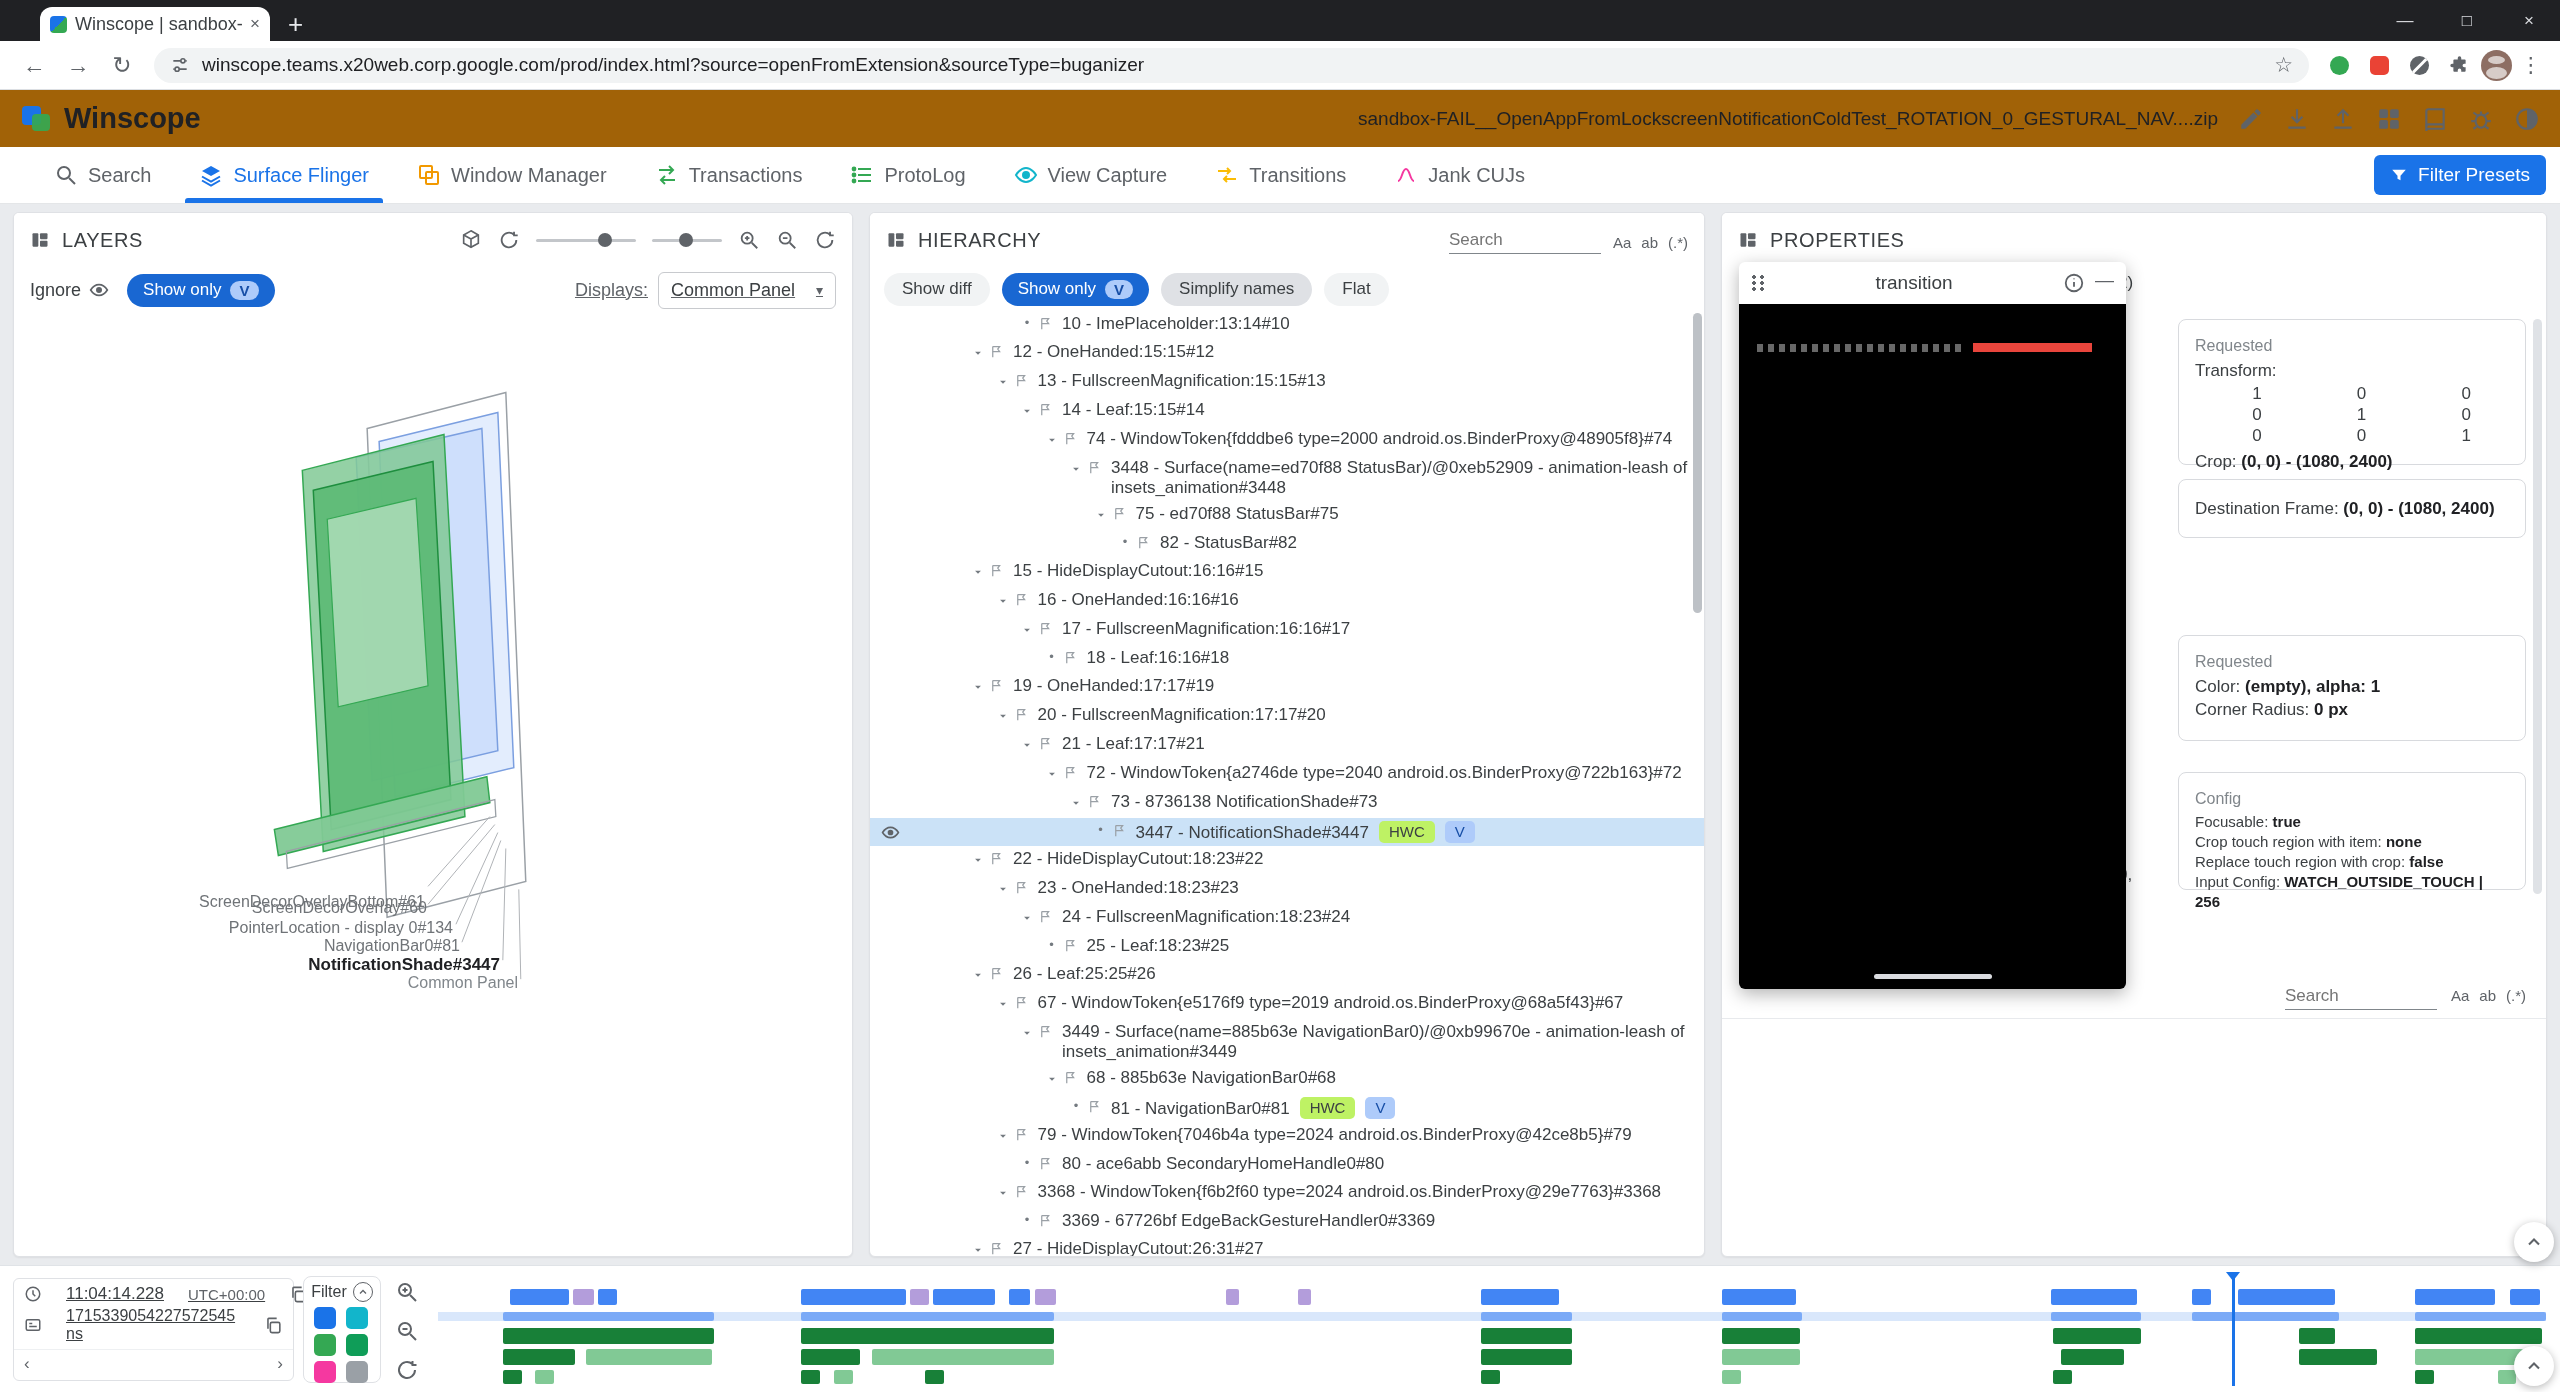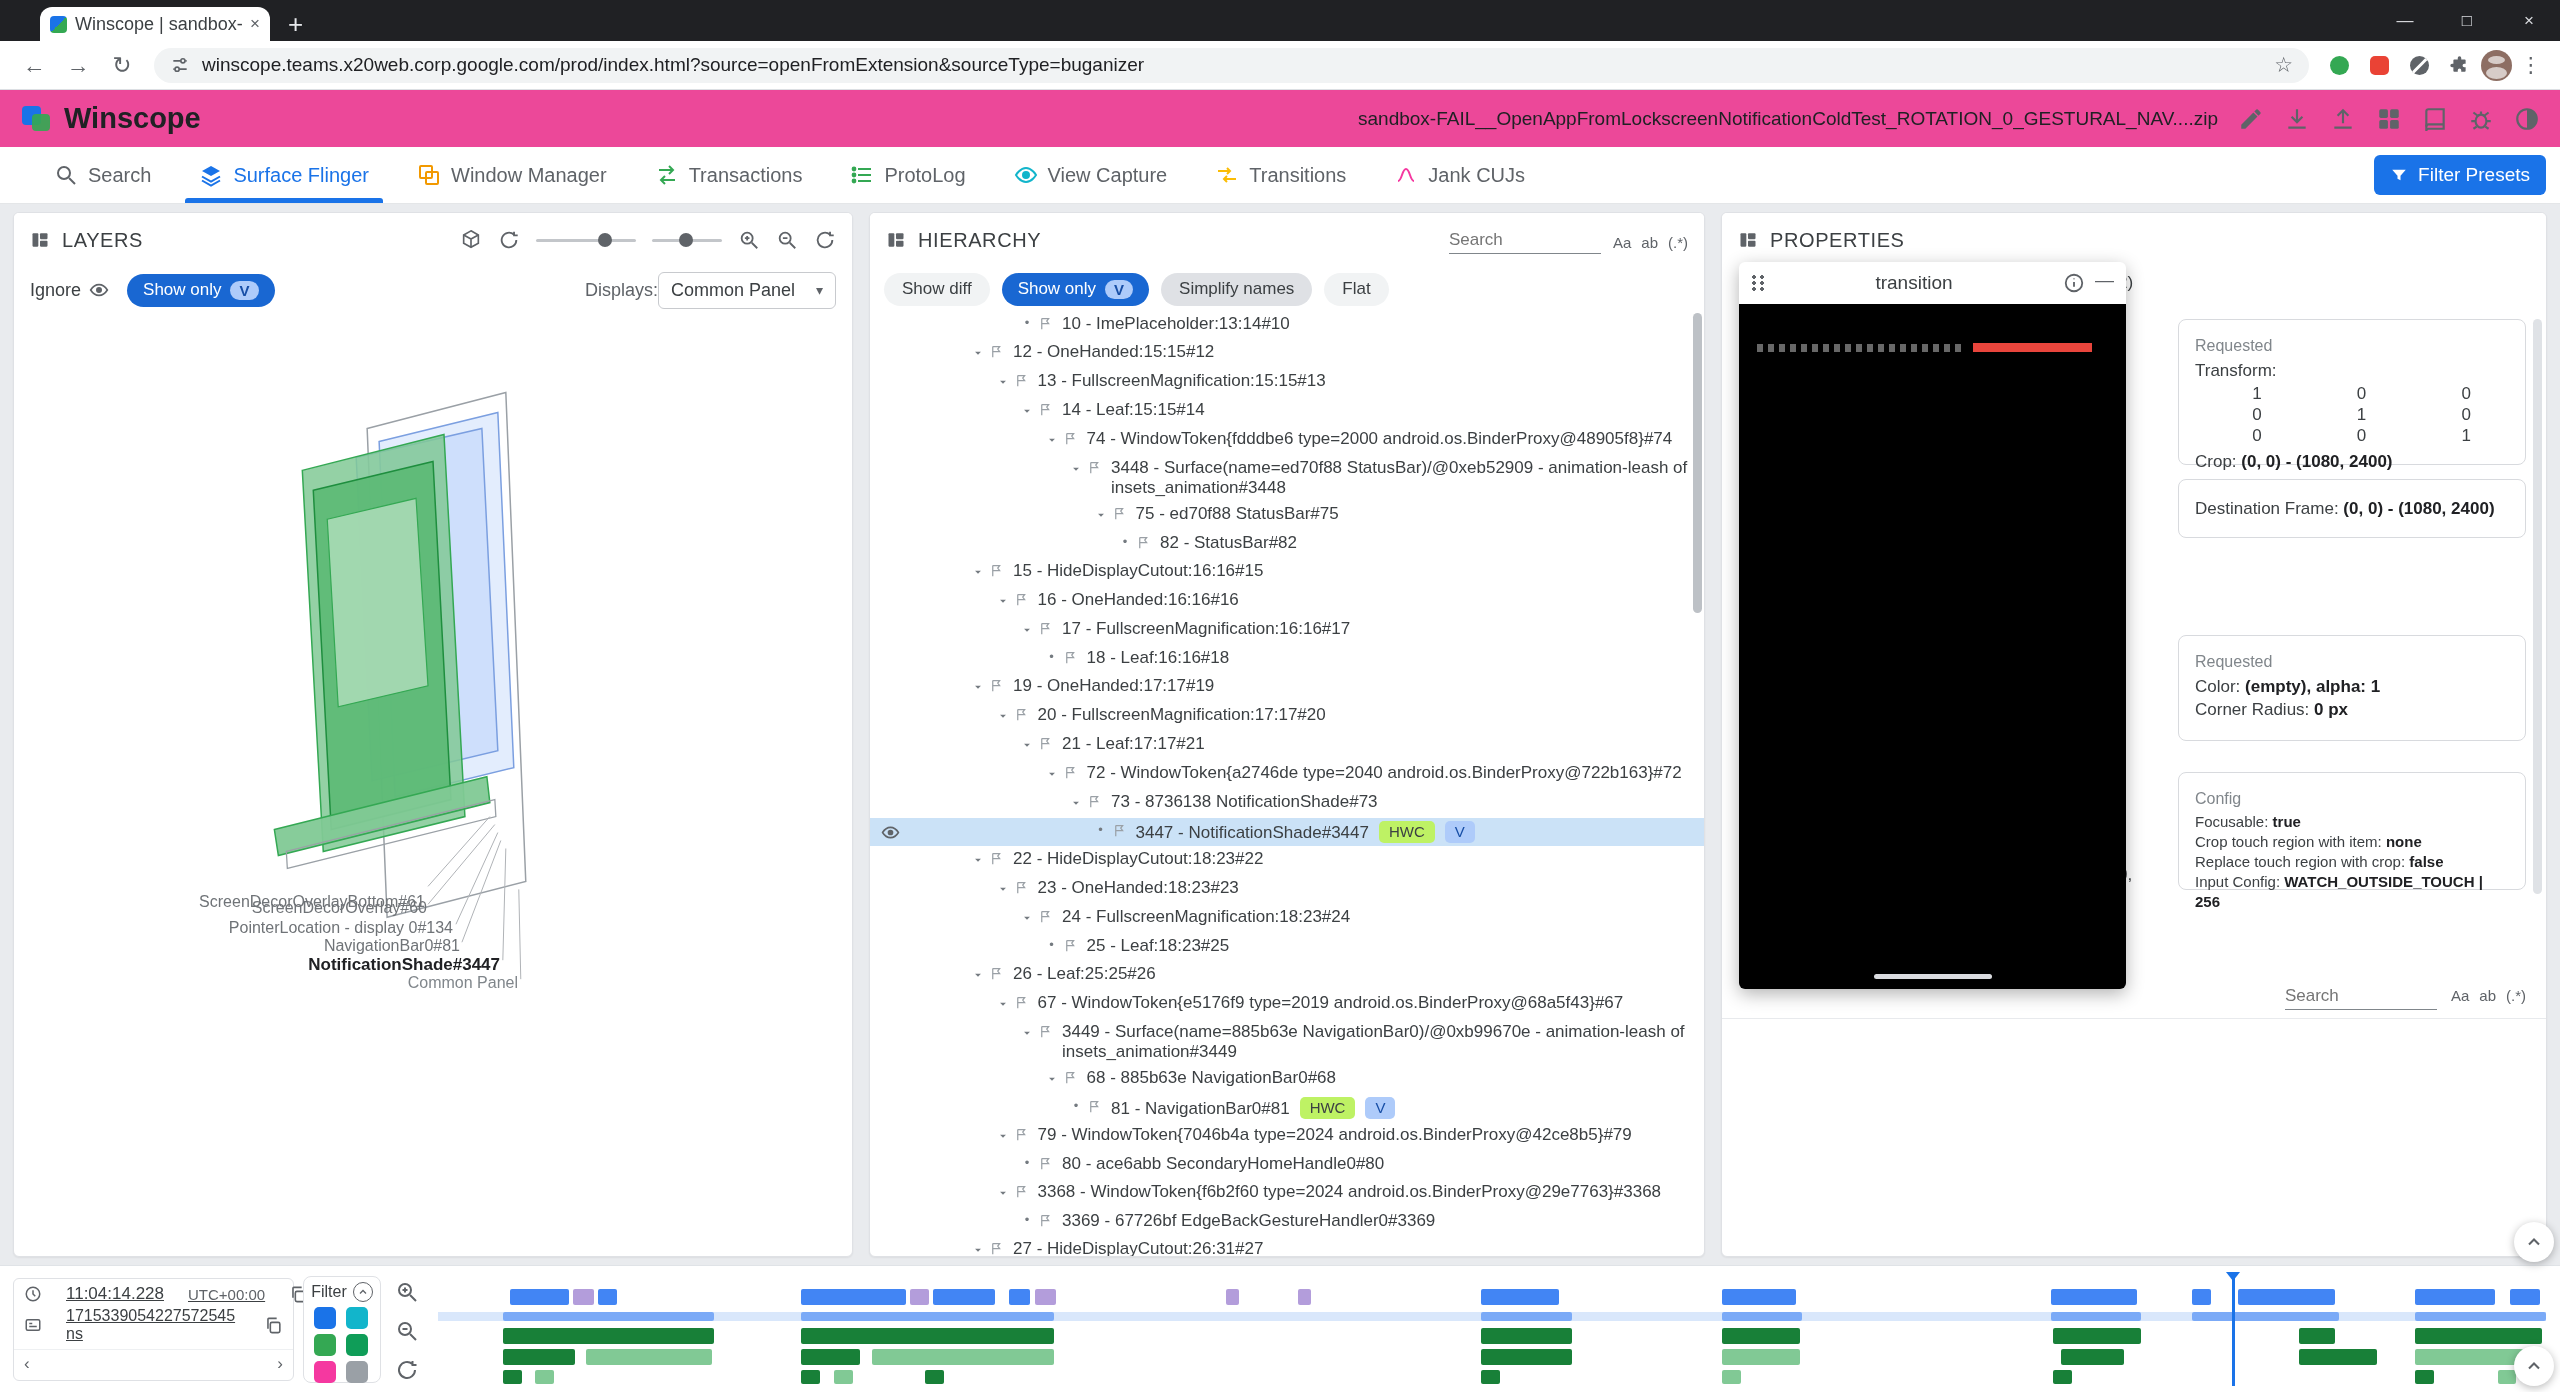--- a/index.html
+++ b/index.html
@@ -29,21 +29,21 @@
   .ext { width:36px; display:flex; align-items:center; justify-content:center; flex:none; }
   .ext-c1 { width:19px; height:19px; border-radius:50%; background:#34a853; }
   .ext-c2 { width:19px; height:19px; border-radius:5px; background:#ea4335; }
   .ext-c3 { width:19px; height:19px; border-radius:50%; background:#5f6368; position:relative; overflow:hidden; }
   .ext-c3::after { content:""; position:absolute; left:-3px; top:8px; width:26px; height:3px; background:#fff; transform:rotate(-45deg); }
   .avatar { width:31px; height:31px; border-radius:50%; background:#8d6e63; position:relative; overflow:hidden; flex:none; }
   .avatar::after { content:""; position:absolute; left:7px; top:6px; width:17px; height:8px; border-radius:50%; background:#d7ccc8; box-shadow:0 13px 0 2px #d7ccc8; }
   .kebab { width:30px; text-align:center; color:#5f6368; font-size:21px; flex:none; }
 
   
-  .app-header { height:57px; background:#ec4899; display:flex; align-items:center; padding:0 20px; }
+  .app-header { height:57px; background:#a16207; display:flex; align-items:center; padding:0 20px; }
   .logo { width:32px; height:32px; flex:none; }
   .app-title { font-size:29px; font-weight:600; color:#202124; margin-left:12px; }
   .header-right { margin-left:auto; display:flex; align-items:center; gap:20px; }
   .file-name { font-size:19px; color:#202124; }
   .hicon { width:26px; height:26px; color:#5f6368; }
   .hicon svg { width:100%; height:100%; }
 
   
   .app-nav { height:57px; background:#fff; display:flex; align-items:center; border-bottom:1px solid #e4e6e8; padding:0 0 0 30px; }
   #tabs-mount { display:flex; height:100%; }
@@ -68,21 +68,21 @@
   
   .layers-tools { margin-left:auto; display:flex; align-items:center; gap:16px; color:#5f6368; }
   .ltool { width:22px; height:22px; display:flex; }
   .ltool svg { width:100%; height:100%; }
   .slider { width:100px; height:3px; background:#c3c6ca; border-radius:2px; position:relative; }
   .slider .thumb { position:absolute; top:-6px; width:14px; height:14px; border-radius:50%; background:#5f6368; }
   .layers-controls { display:flex; align-items:center; gap:18px; padding:0 16px; height:46px; position:relative; z-index:3; background:#fff; }
   .ignore-wrap { display:flex; gap:8px; align-items:center; font-size:18px; color:#3c4043; }
   .pill-blue { background:#1967d2; color:#fff; font-size:17px; height:33px; border-radius:17px; display:flex; align-items:center; gap:9px; padding:0 16px; }
   .chip-v-inverse { background:#aecbfa; color:#174ea6; border-radius:11px; font-size:15px; padding:1px 9px; font-weight:600; }
-  .displays-wrap { margin-left:auto; display:flex; align-items:center; font-size:18px; color:#5f6368; }
+  .displays-wrap { margin-left:auto; display:flex; align-items:center; gap:10px; font-size:18px; color:#5f6368;text-decoration:underline; }
   .select { border:1px solid #c8cace; border-radius:6px; height:37px; display:flex; align-items:center; padding:0 12px; font-size:18px; color:#3c4043; min-width:178px; justify-content:space-between; gap:14px; }
   .caret { color:#5f6368; font-size:14px; }
   .canvas3d { position:absolute; inset:0; z-index:1; }
   #canvas-labels { position:absolute; inset:0; z-index:2; pointer-events:none; }
   .canvas-label { position:absolute; font-size:16px; color:#6f7377; white-space:nowrap; }
   .canvas-label:nth-child(1){top:680px;right:427px}
   .canvas-label:nth-child(2){top:686px;right:425px}
   .canvas-label:nth-child(3){top:706px;right:399px}
   .canvas-label:nth-child(4){top:724px;right:392px}
   .canvas-label:nth-child(5){top:742px;right:352px;font-weight:700;color:#202124;font-size:17px}

